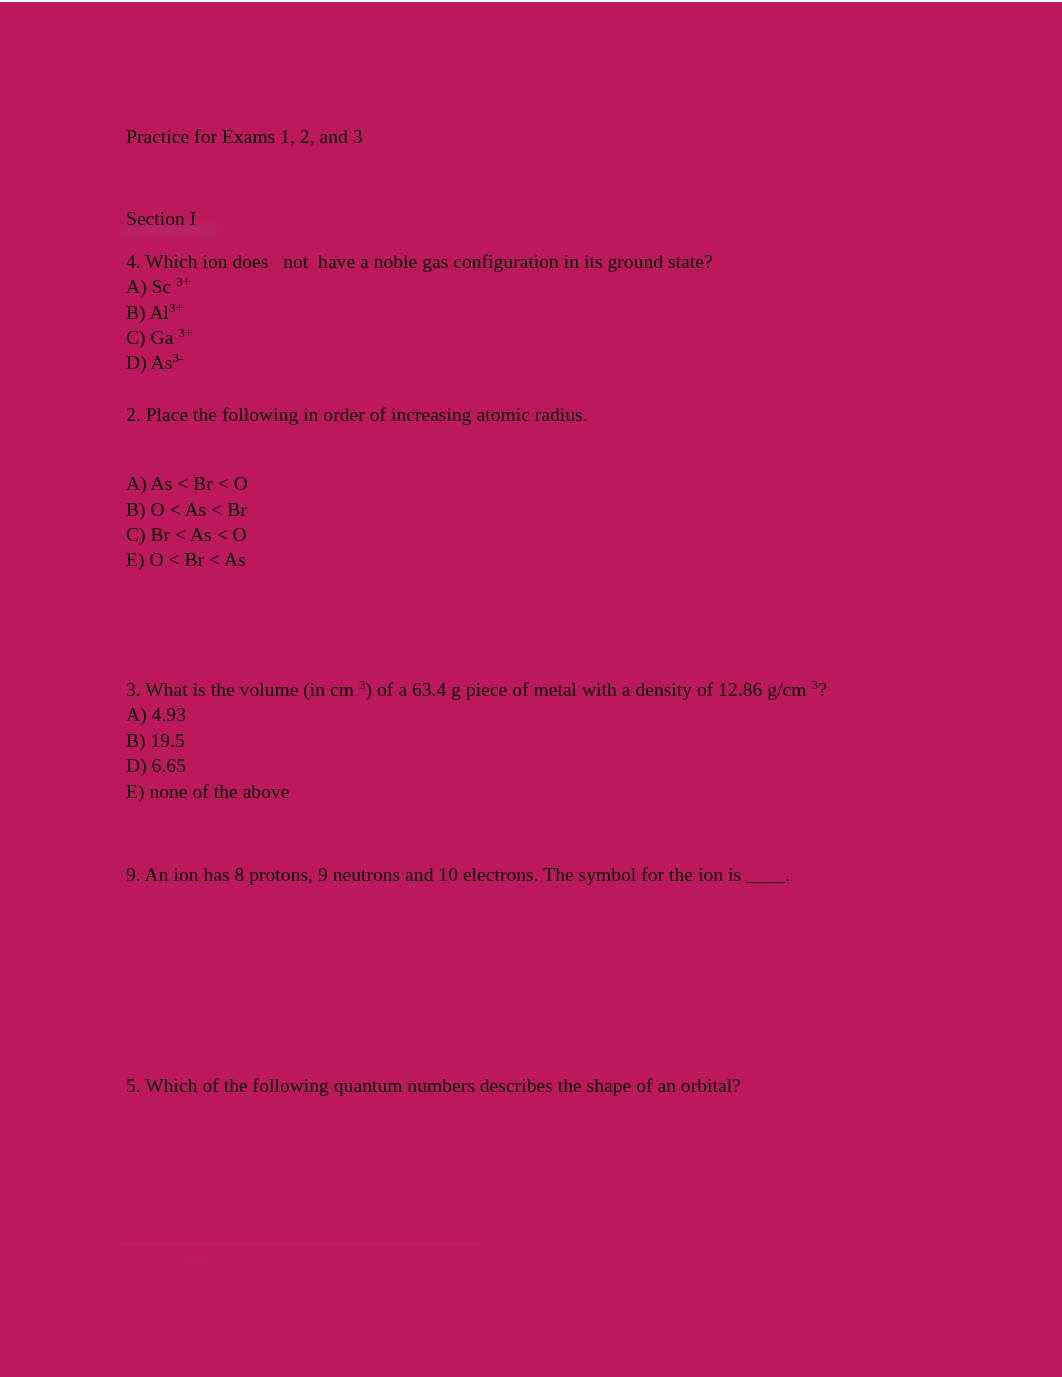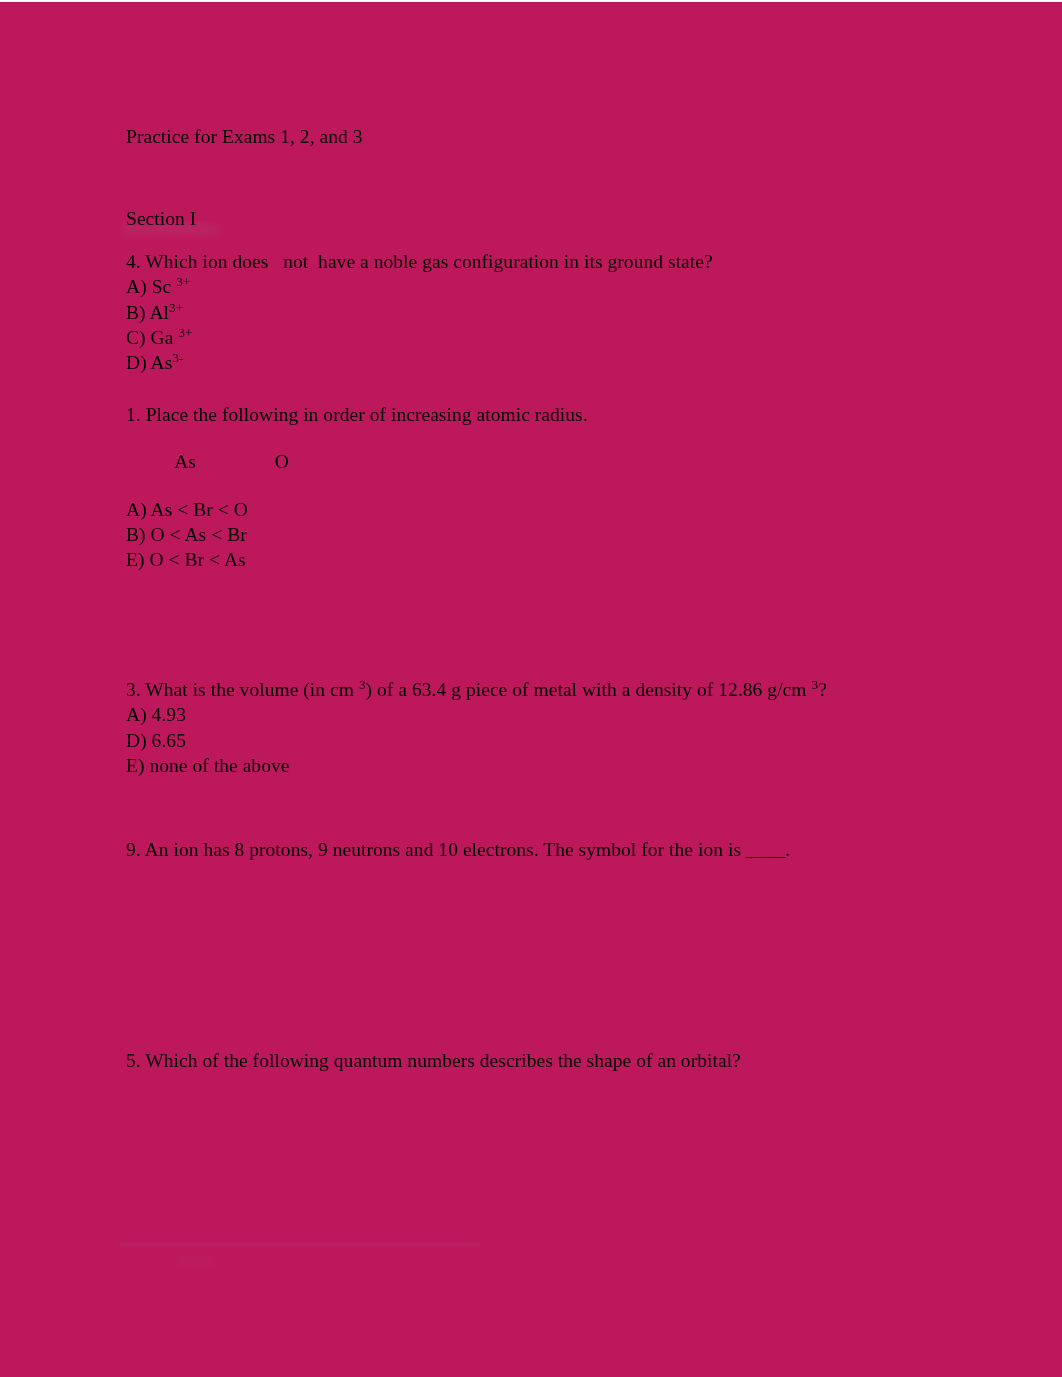--- a/index.html
+++ b/index.html
@@ -110,35 +110,36 @@
       <div class="line q-stem">4. Which ion does   not  have a noble gas configuration in its ground state?</div>
       <div class="line opt"><span>A)</span> <span>Sc</span> <sup>3+</sup></div>
       <div class="line opt"><span>B)</span> <span>Al</span><sup>3+</sup></div>
       <div class="line opt"><span>C)</span> <span>Ga</span> <sup>3+</sup></div>
       <div class="line opt"><span>D)</span> <span>As</span><sup>3-</sup></div>
     </div>
 
     <div class="gap-md"></div>
 
     <div class="q-block">
-      <div class="line q-stem">1. Place the following in order of increasing atomic radius.</div>
+      <div class="line q-stem">2. Place the following in order of increasing atomic radius.</div>
       <div class="gap-sm"></div>
-      <div class="line indent-row">          As                O</div>
       <div class="gap-sm"></div>
       <div class="line opt">A) As &lt; Br &lt; O</div>
       <div class="line opt">B) O &lt; As &lt; Br</div>
+      <div class="line opt">C) Br &lt; As &lt; O</div>
       <div class="line opt">E) O &lt; Br &lt; As</div>
     </div>
 
     <div class="gap-xl"></div>
     <div class="gap-lg"></div>
 
     <div class="q-block">
       <div class="line q-stem"><span>3. What is the volume (in cm </span><sup>3</sup><span>) of a 63.4 g piece of metal with a density of 12.86 g/cm </span><sup>3</sup><span>?</span></div>
       <div class="line opt">A) 4.93</div>
+      <div class="line opt">B) 19.5</div>
       <div class="line opt">D) 6.65</div>
       <div class="line opt">E) none of the above</div>
     </div>
 
     <div class="gap-xl"></div>
 
     <div class="q-block">
       <div class="line q-stem">9. An ion has 8 protons, 9 neutrons and 10 electrons. The symbol for the ion is ____.</div>
     </div>
 

